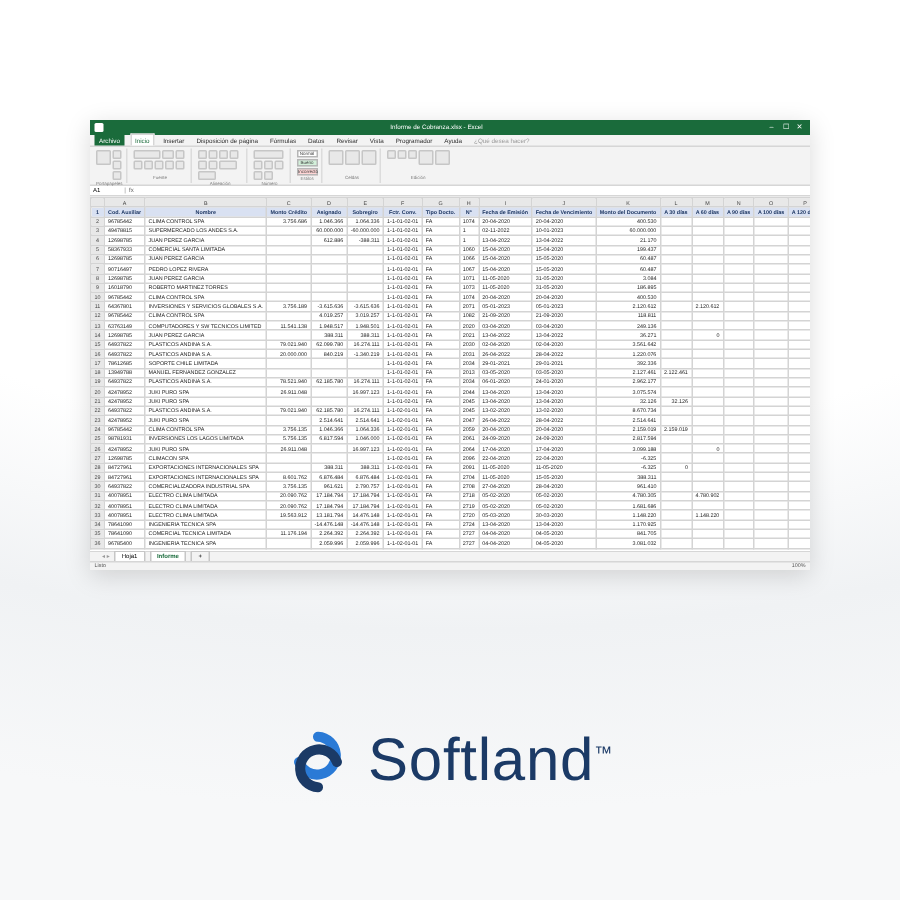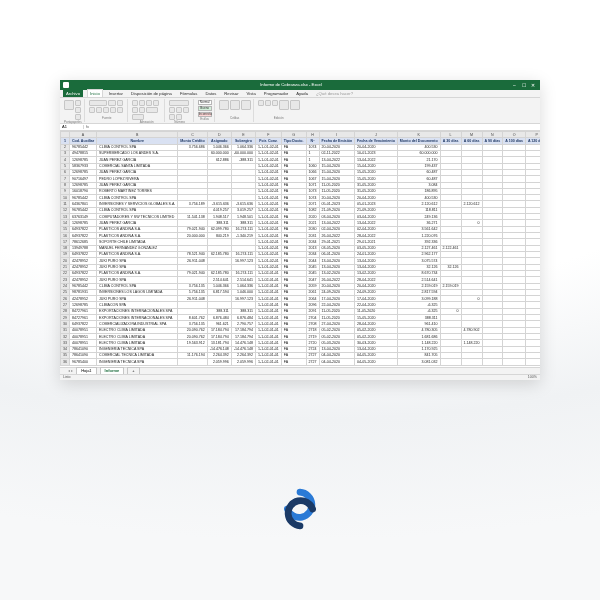--- a/index.html
+++ b/index.html
@@ -1023,13 +1023,16 @@
     <span>100%</span>
   </div>
 
 </div>
 
 <div class="brand">
   <svg class="brand-logo" viewBox="0 0 100 100">
     <path d="M50 10 A30 30 0 1 1 20 50" fill="none" stroke="#2a7ad6" stroke-width="16" stroke-linecap="round"></path>
     <path d="M50 90 A30 30 0 1 1 80 50" fill="none" stroke="#1b3a66" stroke-width="16" stroke-linecap="round"></path>
   </svg>
+  <span class="brand-name">
+    <span>Softland</span><sup>™</sup>
+  </span>
 </div>
 
 </body></html>

